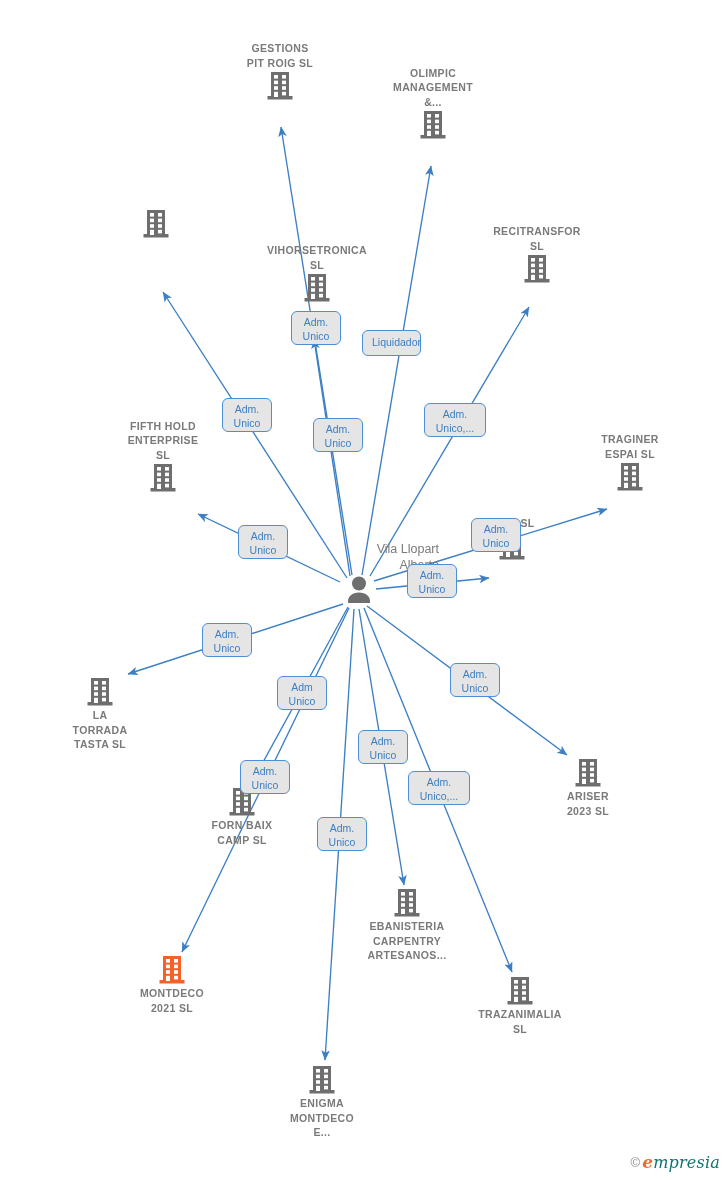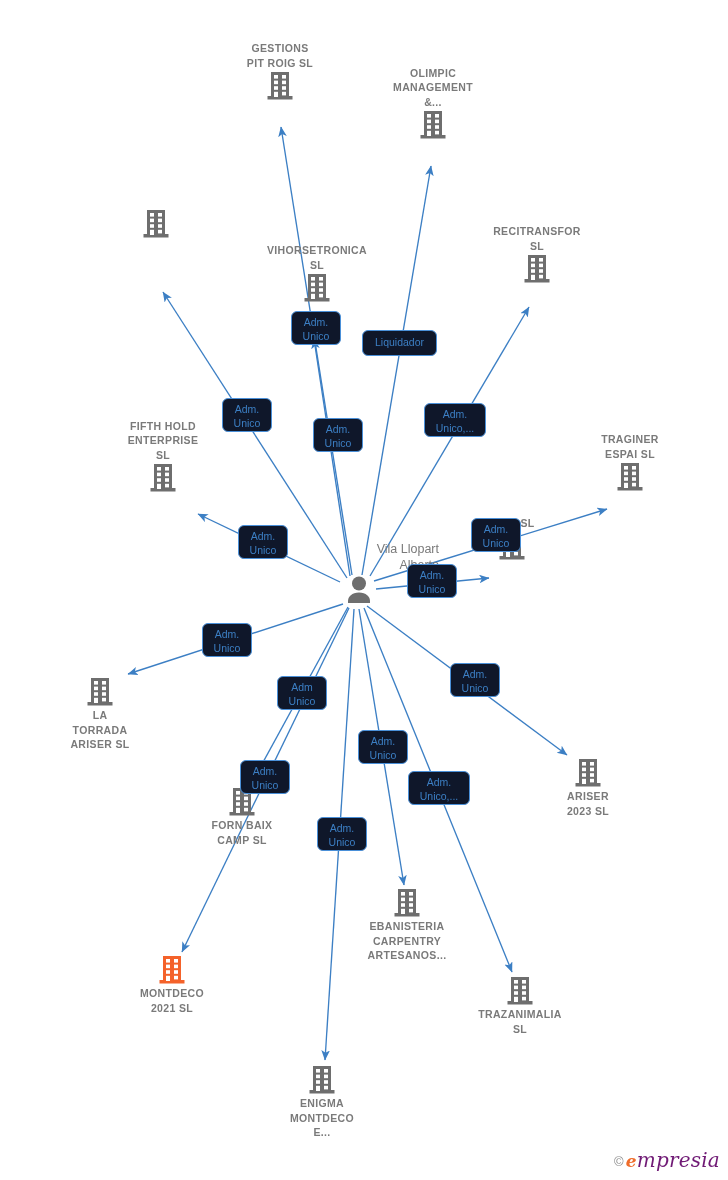--- a/index.html
+++ b/index.html
@@ -49,21 +49,21 @@
     line-height:16px;
     white-space:pre-line;
     font-weight:normal;
   }
   .person svg{display:block;margin:2px auto 0;}
 
   
   .chip{
     position:absolute;
     box-sizing:border-box;
-    background:#0f172a;
+    background:#e5e5e5;
     border:1.4px solid #4a90d9;
     border-radius:6px;
     color:#3c7fc4;
     font-size:10.5px;
     line-height:13.5px;
     text-align:center;
     padding:4px 6px 5px;
     white-space:pre-line;
     z-index:5;
   }
@@ -80,24 +80,24 @@
     white-space:nowrap;
   }
   #watermark .wm-e{
     color:#ef6c2a;
     font-family:"DejaVu Serif","Liberation Serif",serif;
     font-style:italic;
     font-size:17px;
     font-weight:bold;
   }
   #watermark .wm-rest{
-    color:#701a75;
+    color:#0f766e;
     font-family:"DejaVu Serif","Liberation Serif",serif;
     font-style:italic;
-    font-size:20px;
+    font-size:16px;
   }
   #watermark .wm-c{font-size:13px;vertical-align:1px;margin-right:2px;}
 </style>
 </head>
 <body>
 
 <div id="graph">
 
   <svg id="edges" viewBox="0 0 728 1180" xmlns="http://www.w3.org/2000/svg">
     <defs>
@@ -296,21 +296,21 @@
             <rect x="8" y="9.6" width="4" height="3.6"></rect>
             <rect x="16" y="9.6" width="4" height="3.6"></rect>
             <rect x="8" y="15.2" width="4" height="3.6"></rect>
             <rect x="16" y="15.2" width="4" height="3.6"></rect>
             <rect x="8" y="20.8" width="4" height="5.2"></rect>
             <rect x="16" y="20.8" width="4" height="3.6"></rect>
           </g>
         </svg>
         <span class="cap">LA
 TORRADA
-ARISER  SL</span>
+TASTA  SL</span>
       </div>
       <div class="node cap-bot" style="left: 588px; top: 758px;">
         <svg class="ico" width="28" height="30" viewBox="0 0 28 30" xmlns="http://www.w3.org/2000/svg">
           <g fill="#6e6e6e">
             <rect x="5" y="1" width="18" height="25"></rect>
             <rect x="1.5" y="25" width="25" height="3.5"></rect>
           </g>
           <g fill="#ffffff">
             <rect x="8" y="4" width="4" height="3.6"></rect>
             <rect x="16" y="4" width="4" height="3.6"></rect>
@@ -433,21 +433,21 @@
         <svg width="30" height="30" viewBox="0 0 30 30" xmlns="http://www.w3.org/2000/svg">
           <circle cx="15" cy="8.5" r="7" fill="#6e6e6e"></circle>
           <path d="M15 17.5c-7 0-11 4.2-11 8.5 0 1.2 0 2 0 2h22s0-.8 0-2c0-4.3-4-8.5-11-8.5z" fill="#6e6e6e"></path>
         </svg>
       </div>
     </div>
 
   <div id="chip-layer">
       <div class="chip" style="left: 291px; top: 311px; width: 50px; height: 34px;">Adm.
 Unico</div>
-      <div class="chip one-line" style="left: 362px; top: 330px; width: 75px;">Liquidador</div>
+      <div class="chip one-line" style="left: 362px; top: 330px; width: 59px;">Liquidador</div>
       <div class="chip" style="left: 222px; top: 398px; width: 50px; height: 34px;">Adm.
 Unico</div>
       <div class="chip" style="left: 313px; top: 418px; width: 50px; height: 34px;">Adm.
 Unico</div>
       <div class="chip" style="left: 424px; top: 403px; width: 62px; height: 34px;">Adm.
 Unico,...</div>
       <div class="chip" style="left: 238px; top: 525px; width: 50px; height: 34px;">Adm.
 Unico</div>
       <div class="chip" style="left: 471px; top: 518px; width: 50px; height: 34px;">Adm.
 Unico</div>

